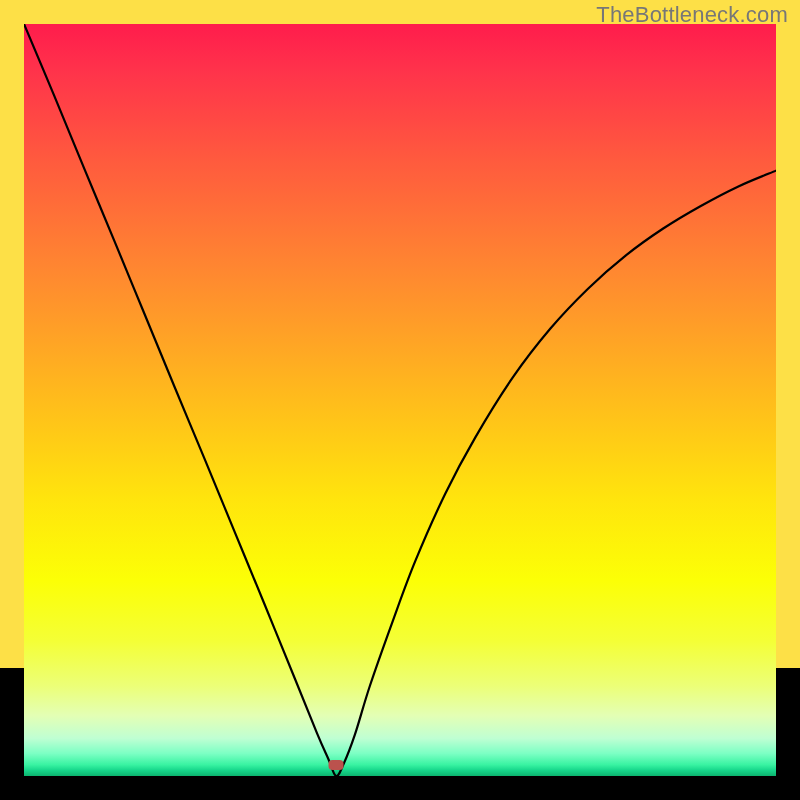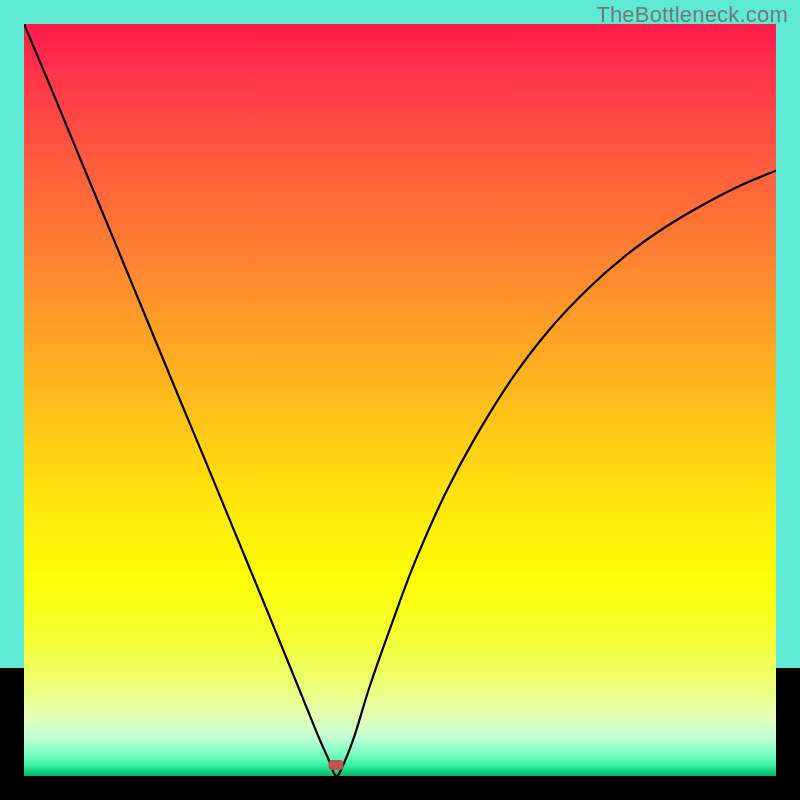--- a/index.html
+++ b/index.html
@@ -8,21 +8,21 @@
     width: 800px;
     height: 800px;
     background: #000;
     overflow: hidden;
     font-family: Arial, Helvetica, sans-serif;
   }
   .outer {
     position: relative;
     width: 800px;
     height: 668px;
-    background: #5eead4;
+    background: #fde047;
   }
   .watermark {
     position: absolute;
     top: 2px;
     right: 12px;
     color: #777;
     font-size: 22px;
     font-weight: 500;
     letter-spacing: 0.2px;
     z-index: 3;

